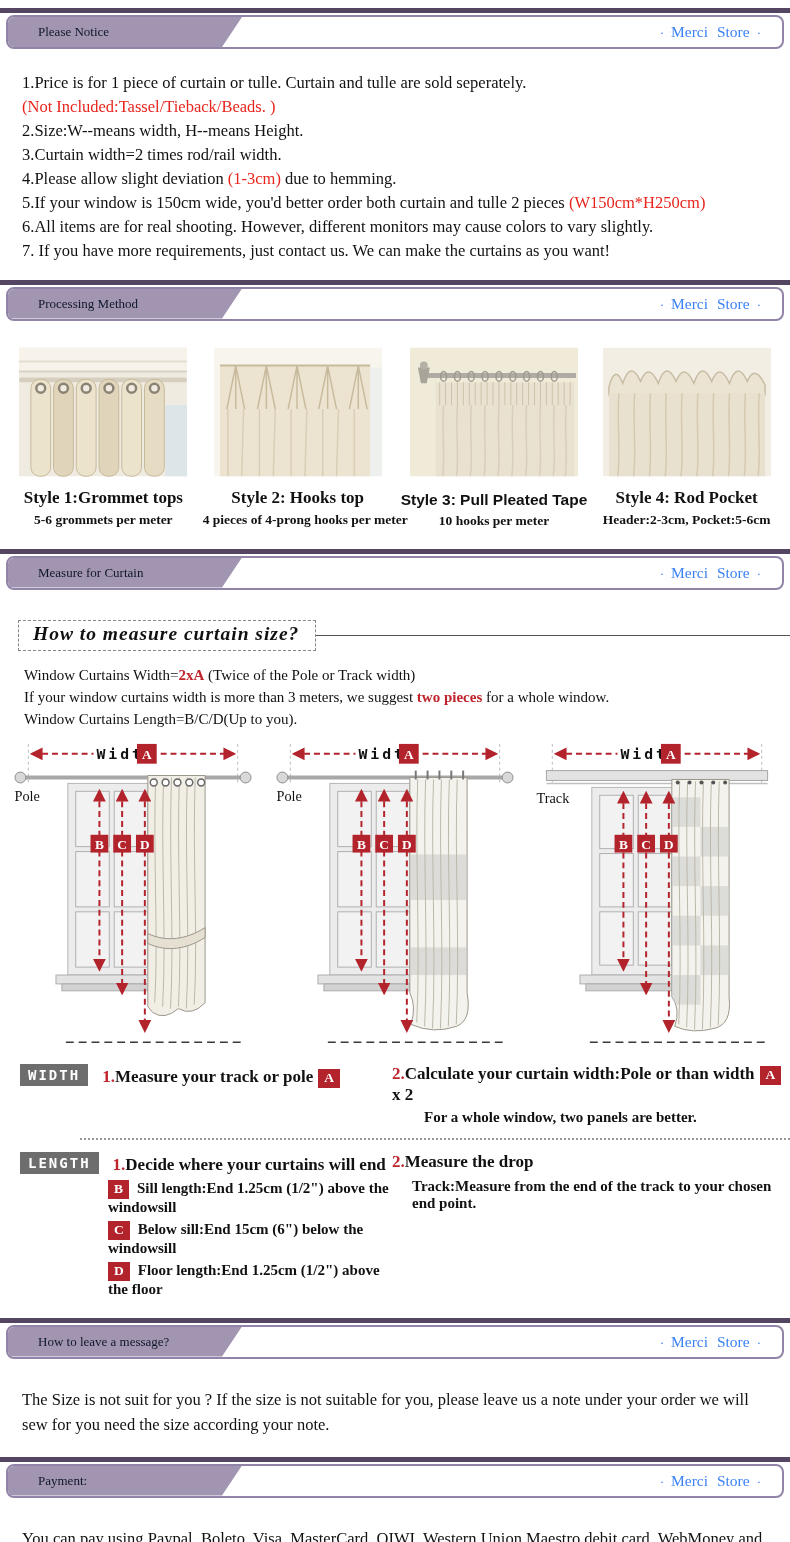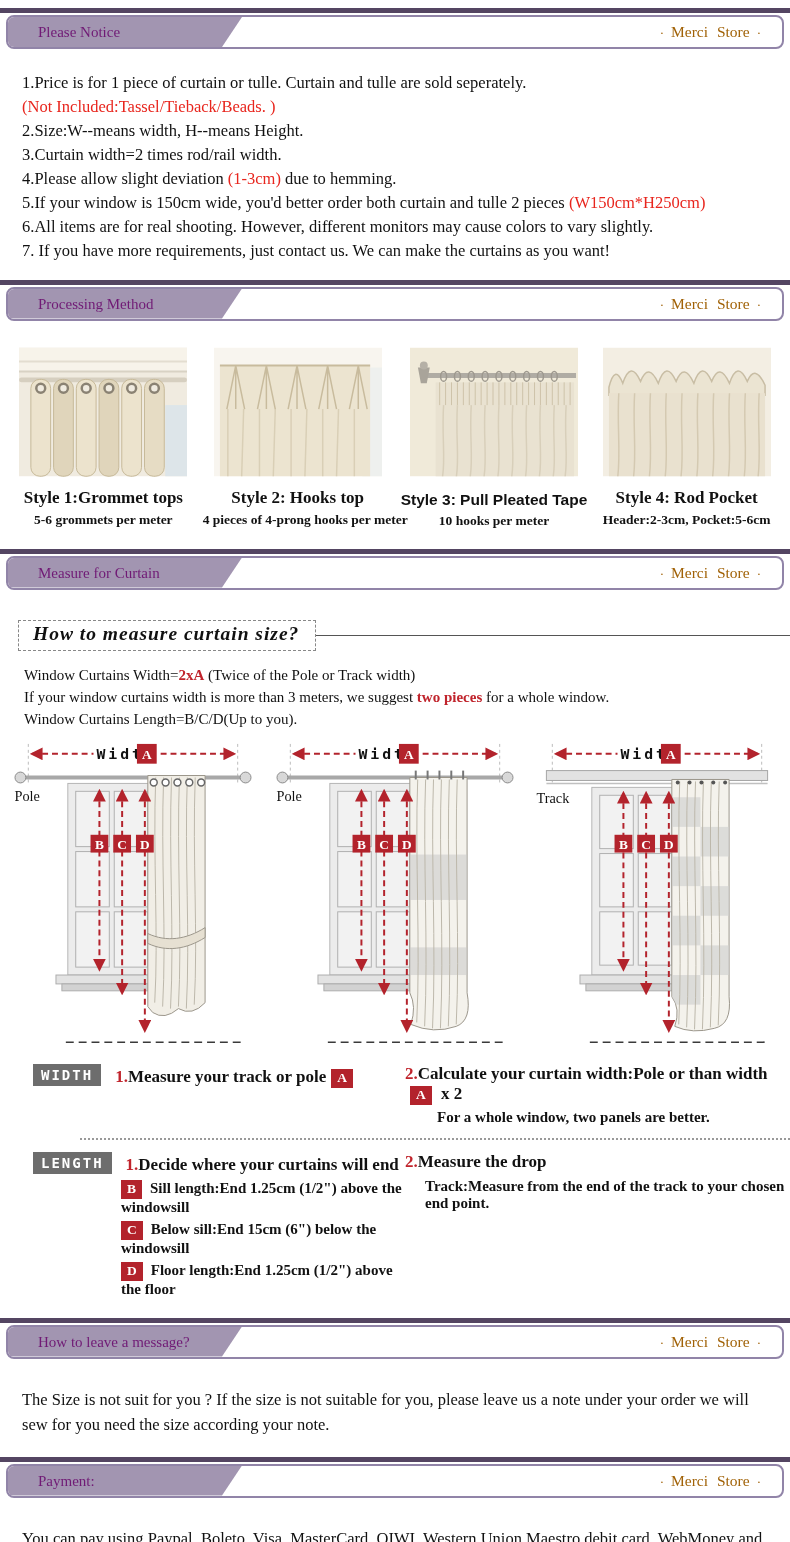--- a/index.html
+++ b/index.html
@@ -10,26 +10,26 @@
   
   .sec-head { margin-top:20px; }
   .sec-head.first { margin-top:8px; }
   .topbar { height:5px; background:#544562; }
   .banner {
     position:relative; margin:2px 6px 0 6px; height:30px;
     border:2px solid #9184a8; border-radius:8px; overflow:hidden; background:#fff;
   }
   .banner-flag {
     position:absolute; left:0; top:0; bottom:0; width:234px; box-sizing:border-box;
-    background:#a295b1; color:#701a75; font-size:15px; line-height:30px; padding-left:30px;
+    background:#a295b1; color:#0f172a; font-size:13px; line-height:30px; padding-left:30px;
     clip-path:polygon(0 0, 100% 0, calc(100% - 20px) 100%, 0 100%);
   }
   .banner-store {
     position:absolute; right:14px; top:0; line-height:30px;
-    color:#a16207; font-size:15.5px; word-spacing:5px;
+    color:#3b82f6; font-size:15.5px; word-spacing:5px;
   }
   .banner-store .dot { margin:0 7px; font-size:13px; }
   
   .notice-list { margin:26px 0 0 22px;font-family:Liberation Serif, serif; }
   .notice-list p { margin:0 0 7.5px 0; font-size:16.5px; line-height:1; }
   .red-inline { color:#e8251d; }
   
   .styles-row { display:flex; justify-content:space-between; padding:26px 12px 0 12px;gap:8px; }
   .style-card { width:190px; text-align:center; }
   svg.photo { width:168px; height:130px; display:block; margin:0 auto; }
@@ -49,21 +49,21 @@
   .red-dash { stroke:#b3232c; stroke-width:2; stroke-dasharray:6 4; fill:none; }
   .floor-dash { stroke:#3a3a3a; stroke-width:1.6; stroke-dasharray:8 5; }
   .width-word { font-family:"DejaVu Sans Mono", monospace; font-weight:bold; font-size:15px; letter-spacing:3px; fill:#111; }
   .support-label { font-family:"Liberation Serif", serif; font-size:14.5px; fill:#111; }
   .redbox { fill:#b3232c; }
   .redbox-letter { fill:#fff; font-family:"Liberation Serif", serif; font-weight:bold; font-size:13.5px; text-anchor:middle; }
   .fold { stroke:#bcb7aa; stroke-width:1; fill:none; }
   .pane { fill:#f2f2f2; stroke:#b0b0b0; stroke-width:1; }
   
   .instr { margin-top:8px; }
-  .instr-grid { display:grid; grid-template-columns:392px 1fr;padding-left:13px; }
+  .instr-grid { display:grid; grid-template-columns:392px 1fr; }
   .cell-left { padding-left:20px; }
   .tag {
     display:inline-block; background:#6d6d6d; color:#fff;
     font-family:"DejaVu Sans Mono", monospace; font-weight:bold; font-size:14px;
     padding:3px 8px; letter-spacing:2px; margin-right:14px; vertical-align:2px;
   }
   .num { color:#c0242c; font-weight:bold; font-size:17px; }
   .lead { font-weight:bold; font-size:17px; }
   .keybox {
     display:inline-block; background:#b3232c; color:#fff; font-weight:bold;

